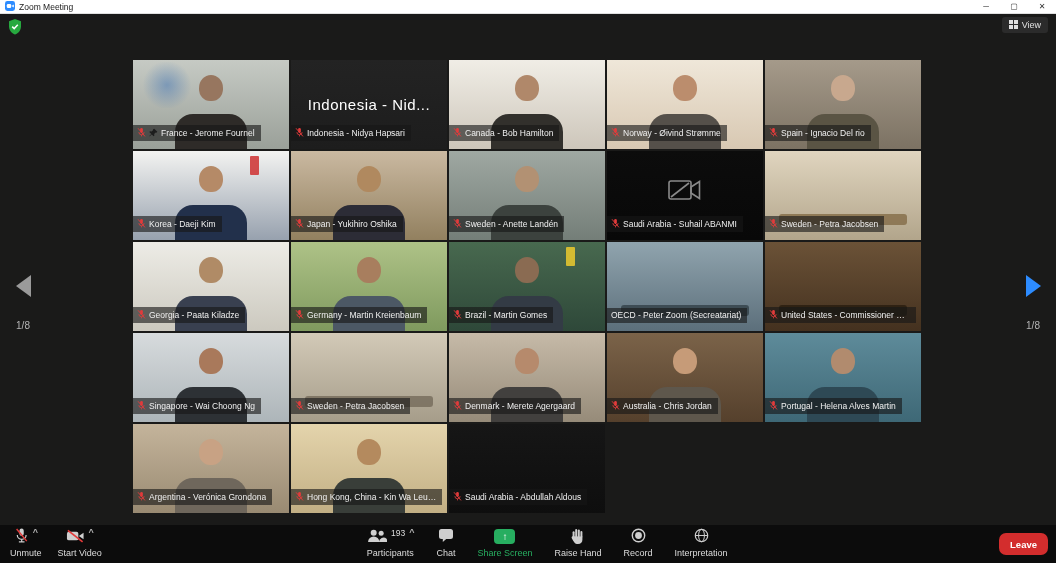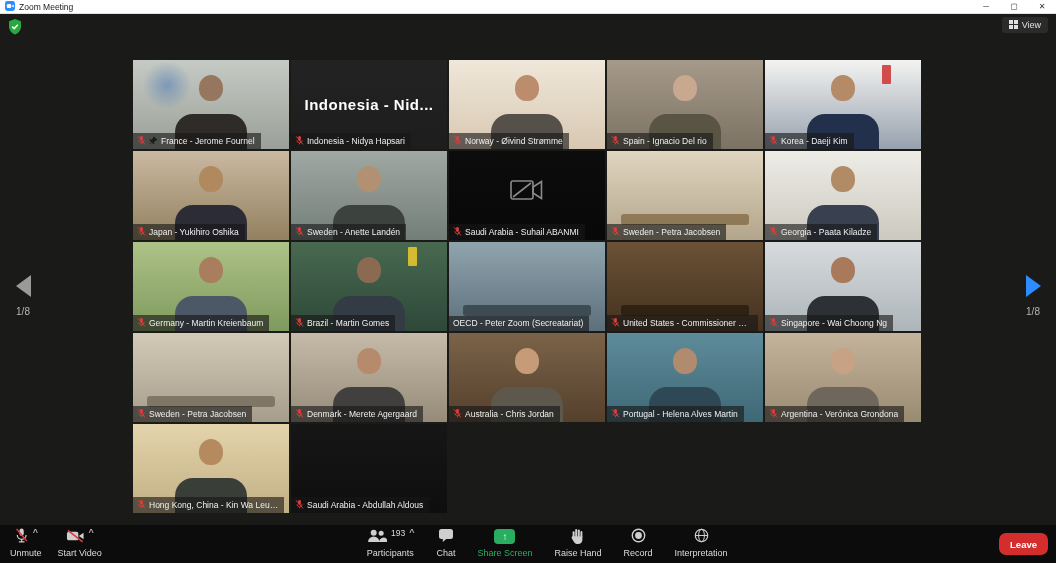--- a/index.html
+++ b/index.html
@@ -20,29 +20,29 @@
   .grid { position:absolute; left:133px; top:60px; display:grid; grid-template-columns:repeat(5,156px); grid-auto-rows:89px; gap:2px; }
   .tile { position:relative; background:#101010; overflow:hidden; }
   .tile.active { box-shadow: inset 0 0 0 2px var(--active-border); }
   .video { position:absolute; inset:0; }
   .p-body { position:absolute; left:50%; bottom:0; transform:translateX(-50%); width:72px; height:35px; border-radius:18px 18px 0 0; }
   .p-head { position:absolute; left:50%; top:15px; transform:translateX(-50%); width:24px; height:26px; border-radius:50% 50% 46% 46%; }
   .room-table { position:absolute; left:14px; right:14px; bottom:15px; height:11px; border-radius:3px; opacity:.9; }
   .blob { position:absolute; left:8px; top:2px; width:52px; height:46px; opacity:.55; }
   .flag { position:absolute; top:5px; right:30px; width:9px; height:19px; border-radius:1px; opacity:.9; }
   .banner { position:absolute; top:2px; left:18px; right:4px; font-size:7px; color:#27418c; background:rgba(242,243,246,.85); text-align:center; padding:1px 0; white-space:nowrap; overflow:hidden; }
-  .off-text { position:absolute; inset:0; display:flex; align-items:center; justify-content:center; color:#fff; font-weight:bold; font-size:15px; letter-spacing:.5px; }
+  .off-text { position:absolute; inset:0; display:flex; align-items:center; justify-content:center; color:#fff; font-weight:normal; font-size:15px; letter-spacing:.5px; }
   .cam-off { position:absolute; left:50%; top:46%; transform:translate(-50%,-50%); }
-  .name-label { position:absolute; left:0; bottom:0; display:flex; align-items:center; gap:3px; background:rgba(22,22,22,.62); color:#f0f0f0; font-size:8.5px; padding:2px 6px 3px 4px; max-width:97%; white-space:nowrap; overflow:hidden; }
+  .name-label { position:absolute; left:0; bottom:8px; display:flex; align-items:center; gap:3px; background:rgba(22,22,22,.62); color:#f0f0f0; font-size:8.5px; padding:2px 6px 3px 4px; max-width:97%; white-space:nowrap; overflow:hidden; }
   .lab-ic { display:flex; align-items:center; flex:none; }
   .nm { overflow:hidden; text-overflow:ellipsis; }
 
   
   .page-ctl { position:absolute; width:34px; text-align:center; cursor:pointer; }
-  .page-ctl .lbl { margin-top:9px; color:#b5b5b5; font-size:10px; }
+  .page-ctl .lbl { margin-top:23px; color:#b5b5b5; font-size:10px; }
   .tri-left { width:0; height:0; margin:0 auto; border-top:11px solid transparent; border-bottom:11px solid transparent; border-right:15px solid #9a9a9a; }
   .tri-right { width:0; height:0; margin:0 auto; border-top:11px solid transparent; border-bottom:11px solid transparent; border-left:15px solid var(--page-arrow-blue); }
 
   
   .toolbar { position:absolute; left:0; right:0; bottom:0; height:38px; background:#0c0c0c; }
   .tb-left { position:absolute; left:10px; top:3px; display:flex; gap:16px; }
   .tb-center { position:absolute; left:366px; top:3px; display:flex; gap:22px; }
   .tb-btn { display:flex; flex-direction:column; align-items:center; color:#dcdcdc; font-size:9px; gap:3px; cursor:pointer; }
   .tb-ic-row { height:17px; display:flex; align-items:center; gap:4px; }
   .chev { color:#b0b0b0; font-size:9px; line-height:9px; transform:translateY(-4px); cursor:pointer; font-weight:bold; }
@@ -127,20 +127,37 @@
               <rect x="4.2" y="1" width="3.6" height="6.5" rx="1.8" fill="#e23b3b"></rect>
               <path d="M2.5 6.5a3.5 3.5 0 0 0 7 0" stroke="#e23b3b" fill="none" stroke-width="1.1"></path>
               <line x1="6" y1="10.2" x2="6" y2="12.2" stroke="#e23b3b" stroke-width="1.1"></line>
               <line x1="1.4" y1="1.4" x2="10.6" y2="12.2" stroke="#e23b3b" stroke-width="1.3"></line>
             </svg>
           </span>
           <span class="nm">Indonesia - Nidya Hapsari</span>
         </div>
       </div>
       <div class="tile">
+        <div class="video" style="background: linear-gradient(rgb(240, 237, 230), rgb(205, 198, 186));">
+          <div class="p-body" style="background: rgb(50, 48, 44);"></div>
+          <div class="p-head" style="background: rgb(176, 136, 106);"></div>
+        </div>
+        <div class="name-label">
+          <span class="lab-ic">
+            <svg width="9" height="11" viewBox="0 0 12 14">
+              <rect x="4.2" y="1" width="3.6" height="6.5" rx="1.8" fill="#e23b3b"></rect>
+              <path d="M2.5 6.5a3.5 3.5 0 0 0 7 0" stroke="#e23b3b" fill="none" stroke-width="1.1"></path>
+              <line x1="6" y1="10.2" x2="6" y2="12.2" stroke="#e23b3b" stroke-width="1.1"></line>
+              <line x1="1.4" y1="1.4" x2="10.6" y2="12.2" stroke="#e23b3b" stroke-width="1.3"></line>
+            </svg>
+          </span>
+          <span class="nm">Canada - Bob Hamilton</span>
+        </div>
+      </div>
+      <div class="tile">
         <div class="video" style="background: linear-gradient(rgb(239, 231, 217), rgb(216, 200, 178));">
           <div class="p-body" style="background: rgb(85, 80, 74);"></div>
           <div class="p-head" style="background: rgb(187, 141, 109);"></div>
         </div>
         <div class="name-label">
           <span class="lab-ic">
             <svg width="9" height="11" viewBox="0 0 12 14">
               <rect x="4.2" y="1" width="3.6" height="6.5" rx="1.8" fill="#e23b3b"></rect>
               <path d="M2.5 6.5a3.5 3.5 0 0 0 7 0" stroke="#e23b3b" fill="none" stroke-width="1.1"></path>
               <line x1="6" y1="10.2" x2="6" y2="12.2" stroke="#e23b3b" stroke-width="1.1"></line>

